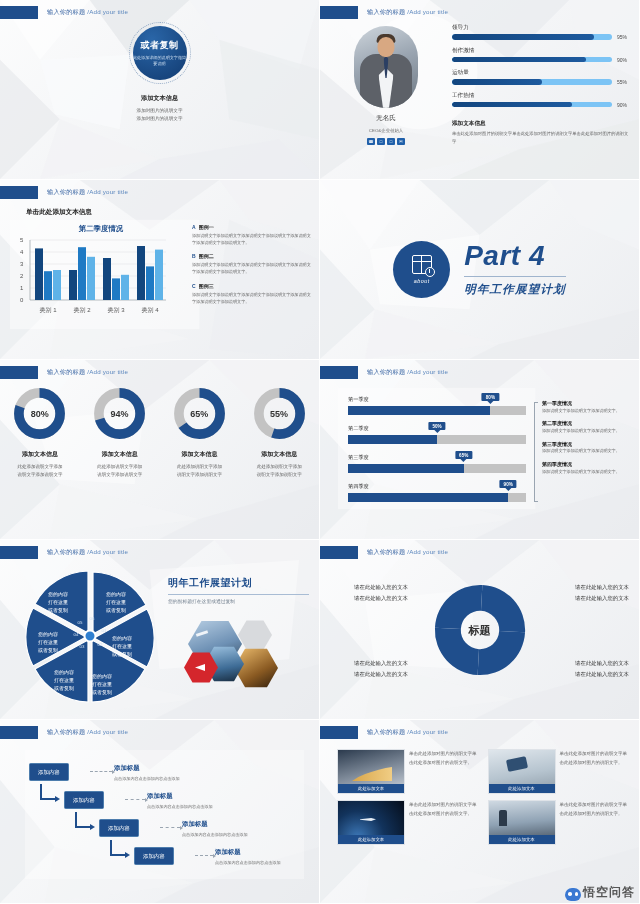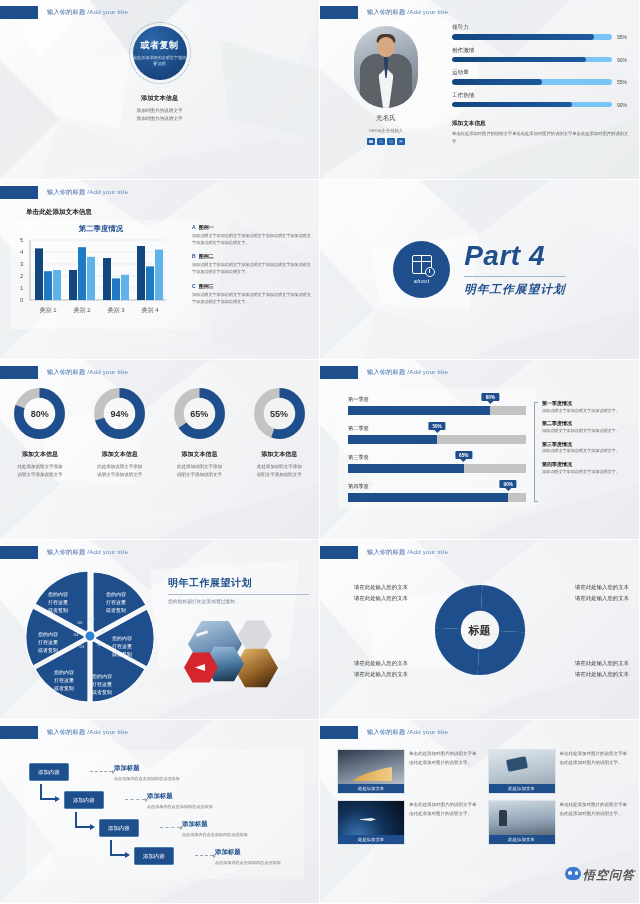--- a/index.html
+++ b/index.html
@@ -201,21 +201,21 @@
            background:#2f4f72; border-radius:2px; transform:rotate(-12deg); }
   .t3 { background:radial-gradient(circle at 30% 85%, #3d78b8 0%, #12335c 45%, #050d1a 100%); }
   .t3::after { content:""; position:absolute; left:22px; top:17px; width:16px; height:3px;
            background:#e7eef6; clip-path:polygon(0 40%,70% 0,100% 45%,70% 100%,0 60%); }
   .t4 { background:linear-gradient(175deg,#cfd9e2,#8fa2b4 50%,#3d4a58); }
   .t4::after { content:""; position:absolute; left:10px; top:9px; width:8px; height:16px;
            background:#2c3a4a; border-radius:2px 2px 0 0; }
   .cardtx { font-size:4.5px; line-height:1.95; color:#5c5c5c; }
 
   
-  .wm { position:absolute; right:4px; bottom:19px; display:flex; align-items:flex-start; gap:2px; z-index:9; opacity:.92;font-style:italic; }
+  .wm { position:absolute; right:4px; bottom:2px; display:flex; align-items:flex-end; gap:2px; z-index:9; opacity:.92; }
   .wm .bub { width:16px; height:13px; background:#2b6fd0; border-radius:7px 7px 6px 6px; position:relative; }
   .wm .bub::before, .wm .bub::after { content:""; position:absolute; top:4px; width:3.5px; height:3.5px;
            background:#fff; border-radius:50%; }
   .wm .bub::before { left:3px; } .wm .bub::after { right:3px; }
   .wm .wt { font-size:12px; font-weight:bold; color:#4a4a4a; letter-spacing:1px; }
 </style>
 </head>
 <body>
 
 <div id="grid">

